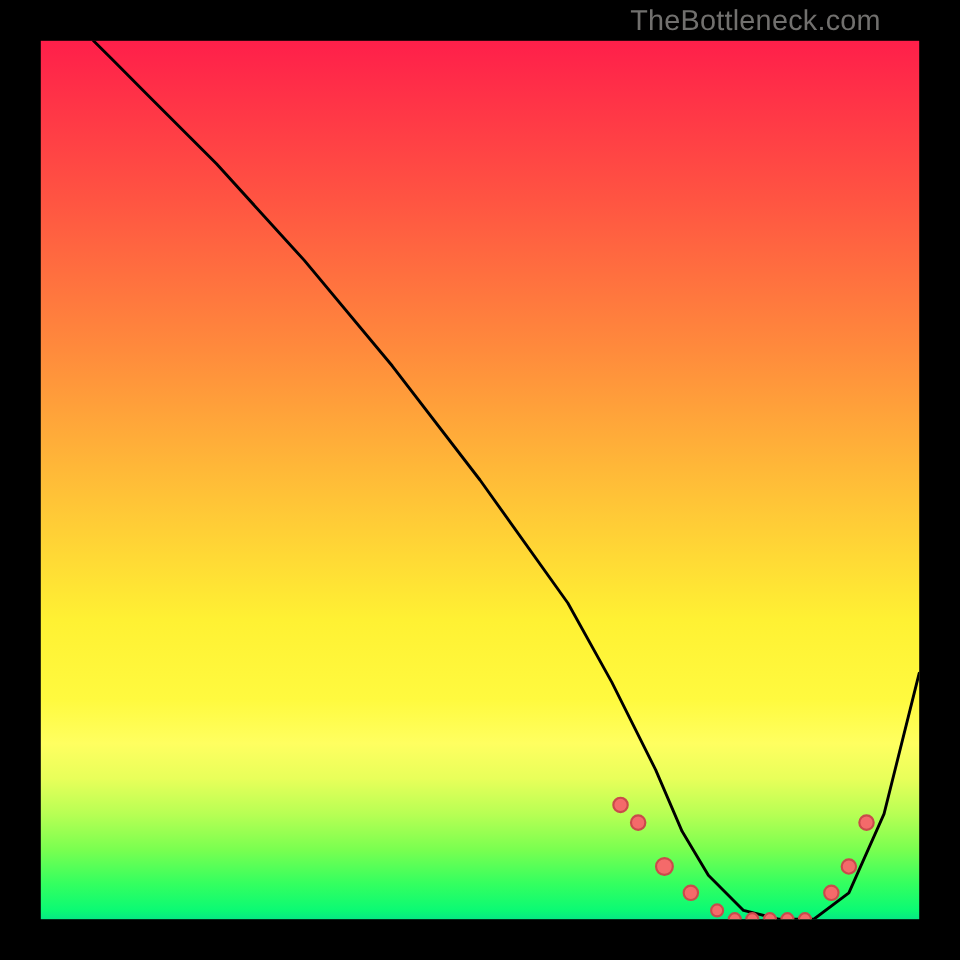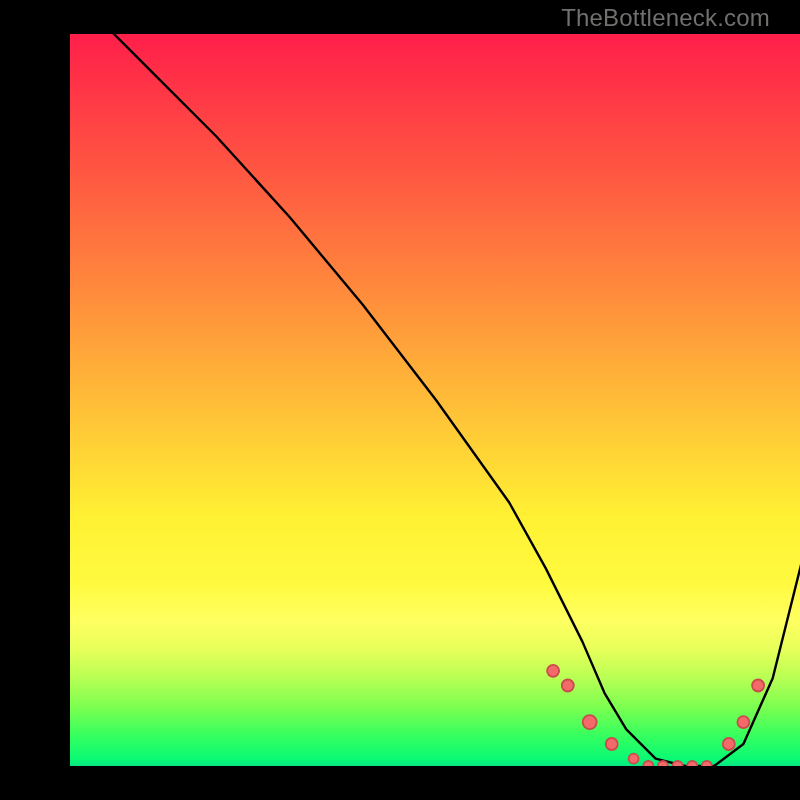--- a/index.html
+++ b/index.html
@@ -9,21 +9,20 @@
     height: 800px;
     background: #000;
     font-family: Arial, Helvetica, sans-serif;
     overflow: hidden;
   }
   .frame {
     position: relative;
     width: 744px;
     height: 800px;
     background: #000;
-    margin-left: 36px;
   }
   .watermark {
     position: absolute;
     top: 4px;
     right: 10px;
     font-size: 24px;
     font-weight: 500;
     color: #71706e;
     letter-spacing: 0.2px;
     z-index: 5;

